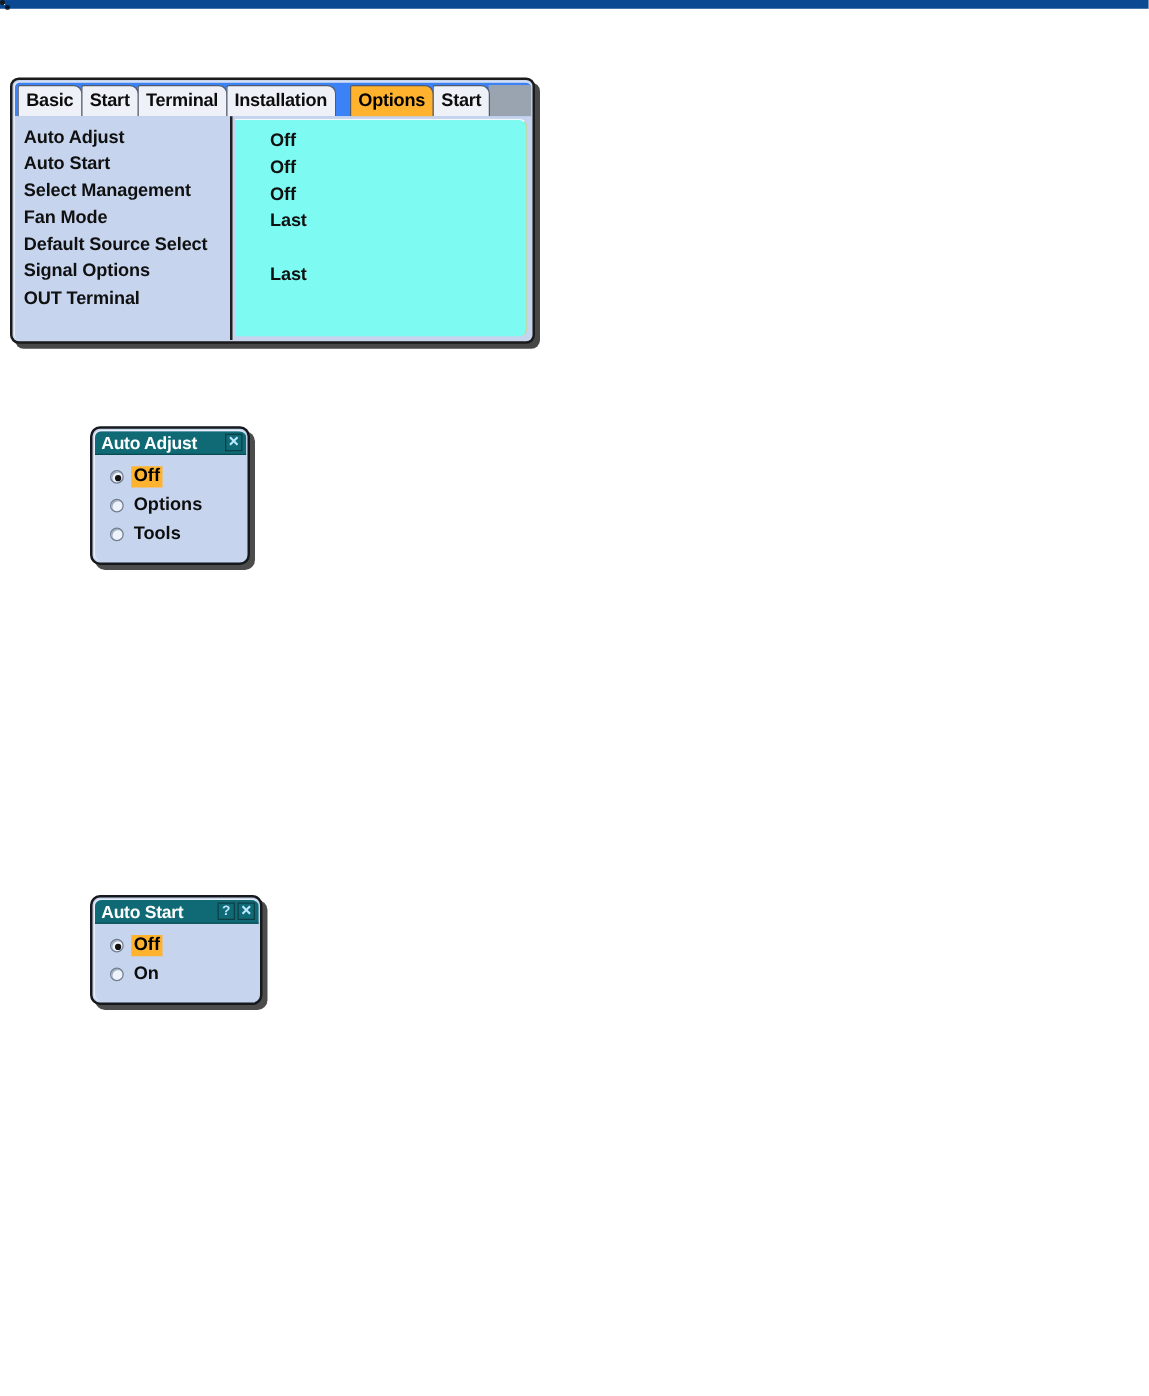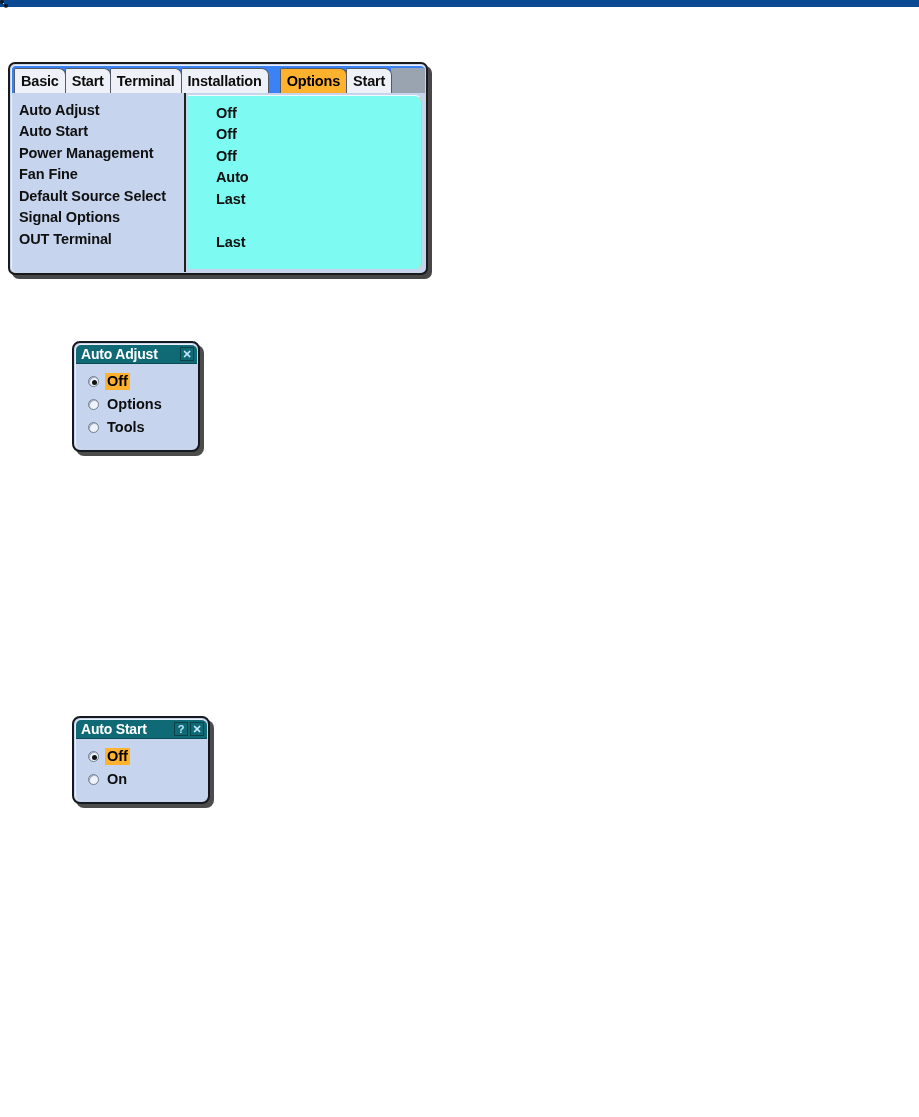--- a/index.html
+++ b/index.html
@@ -214,31 +214,30 @@
           <div class="tab">
             <span>Start</span>
           </div>
           <div class="tab-filler"></div>
       </div>
 
       <div class="osd-body">
         <div class="labels-col" id="labels-col">
             <div class="row">Auto Adjust</div>
             <div class="row">Auto Start</div>
-            <div class="row">Power Management</div>
-            <div class="row">Fan Fine</div>
+            <div class="row">Select Management</div>
+            <div class="row">Fan Mode</div>
             <div class="row">Default Source Select</div>
             <div class="row">Signal Options</div>
             <div class="row">OUT Terminal</div>
           </div>
         <div class="values-col" id="values-col">
             <div class="row">Off</div>
             <div class="row">Off</div>
             <div class="row">Off</div>
-            <div class="row">Auto</div>
             <div class="row">Last</div>
             <div class="row"></div>
             <div class="row">Last</div>
           </div>
       </div>
 
     </div>
   </div>
 
   <div id="dialogs-host">

